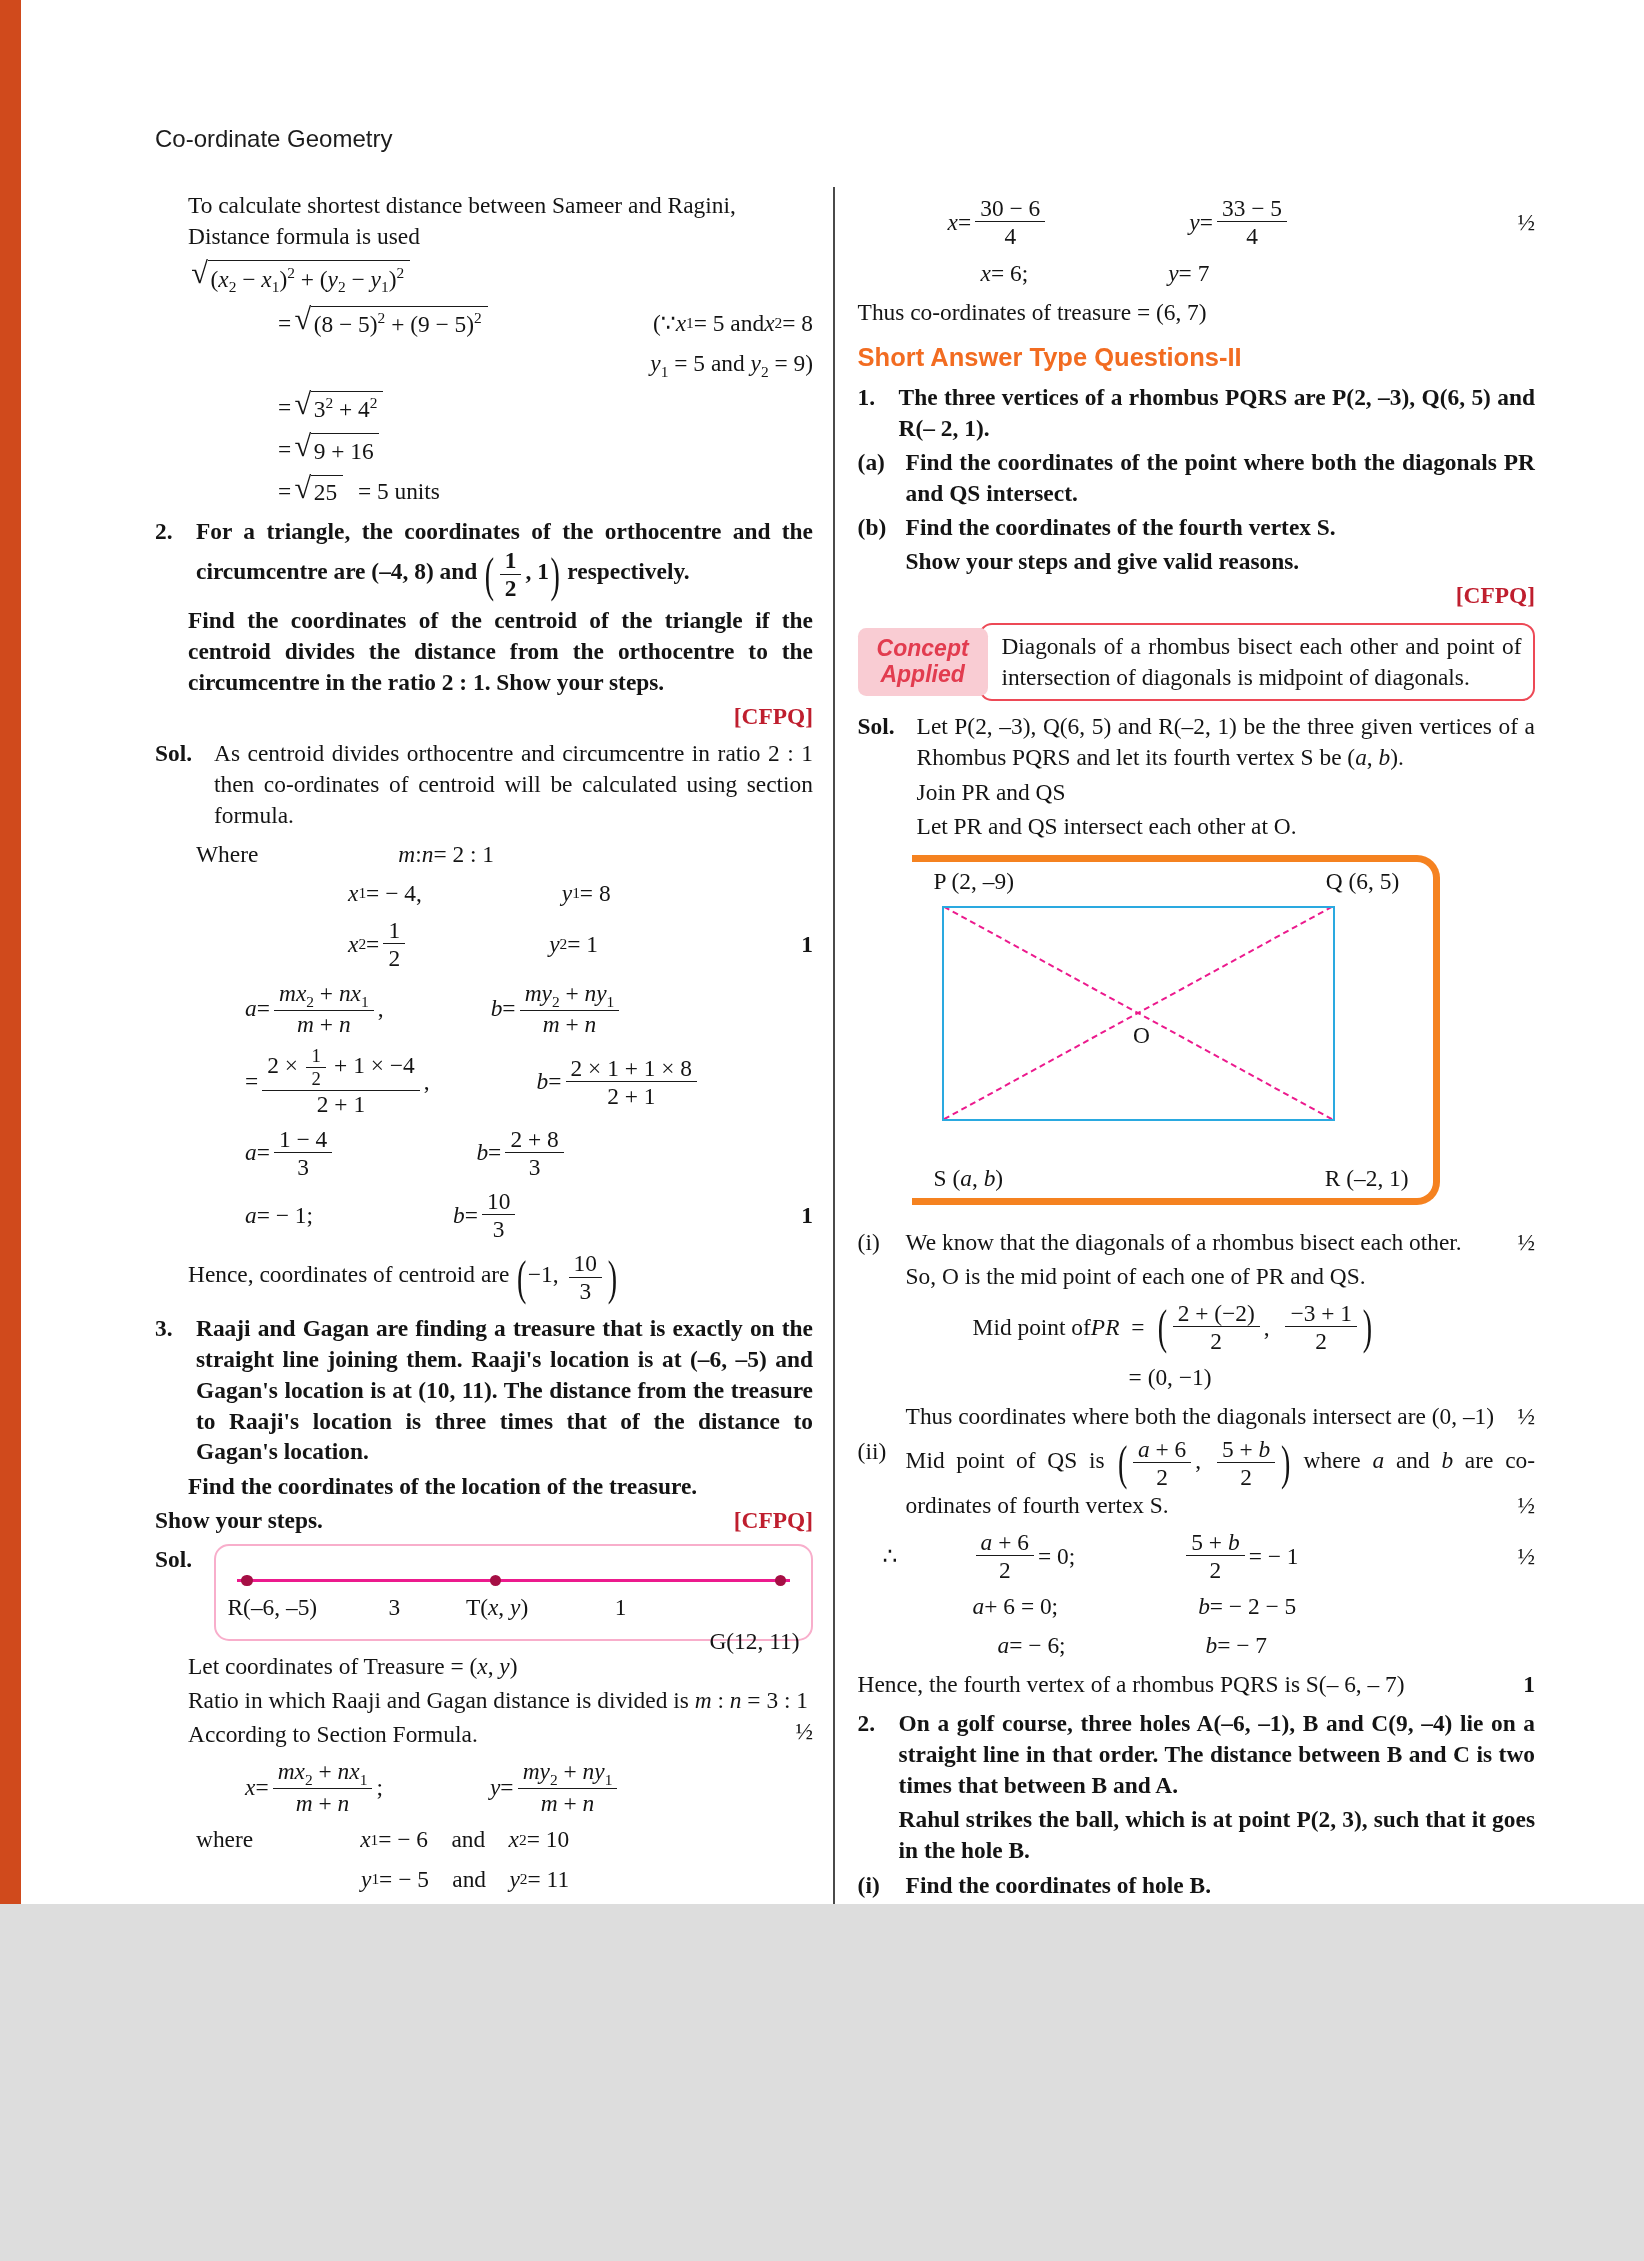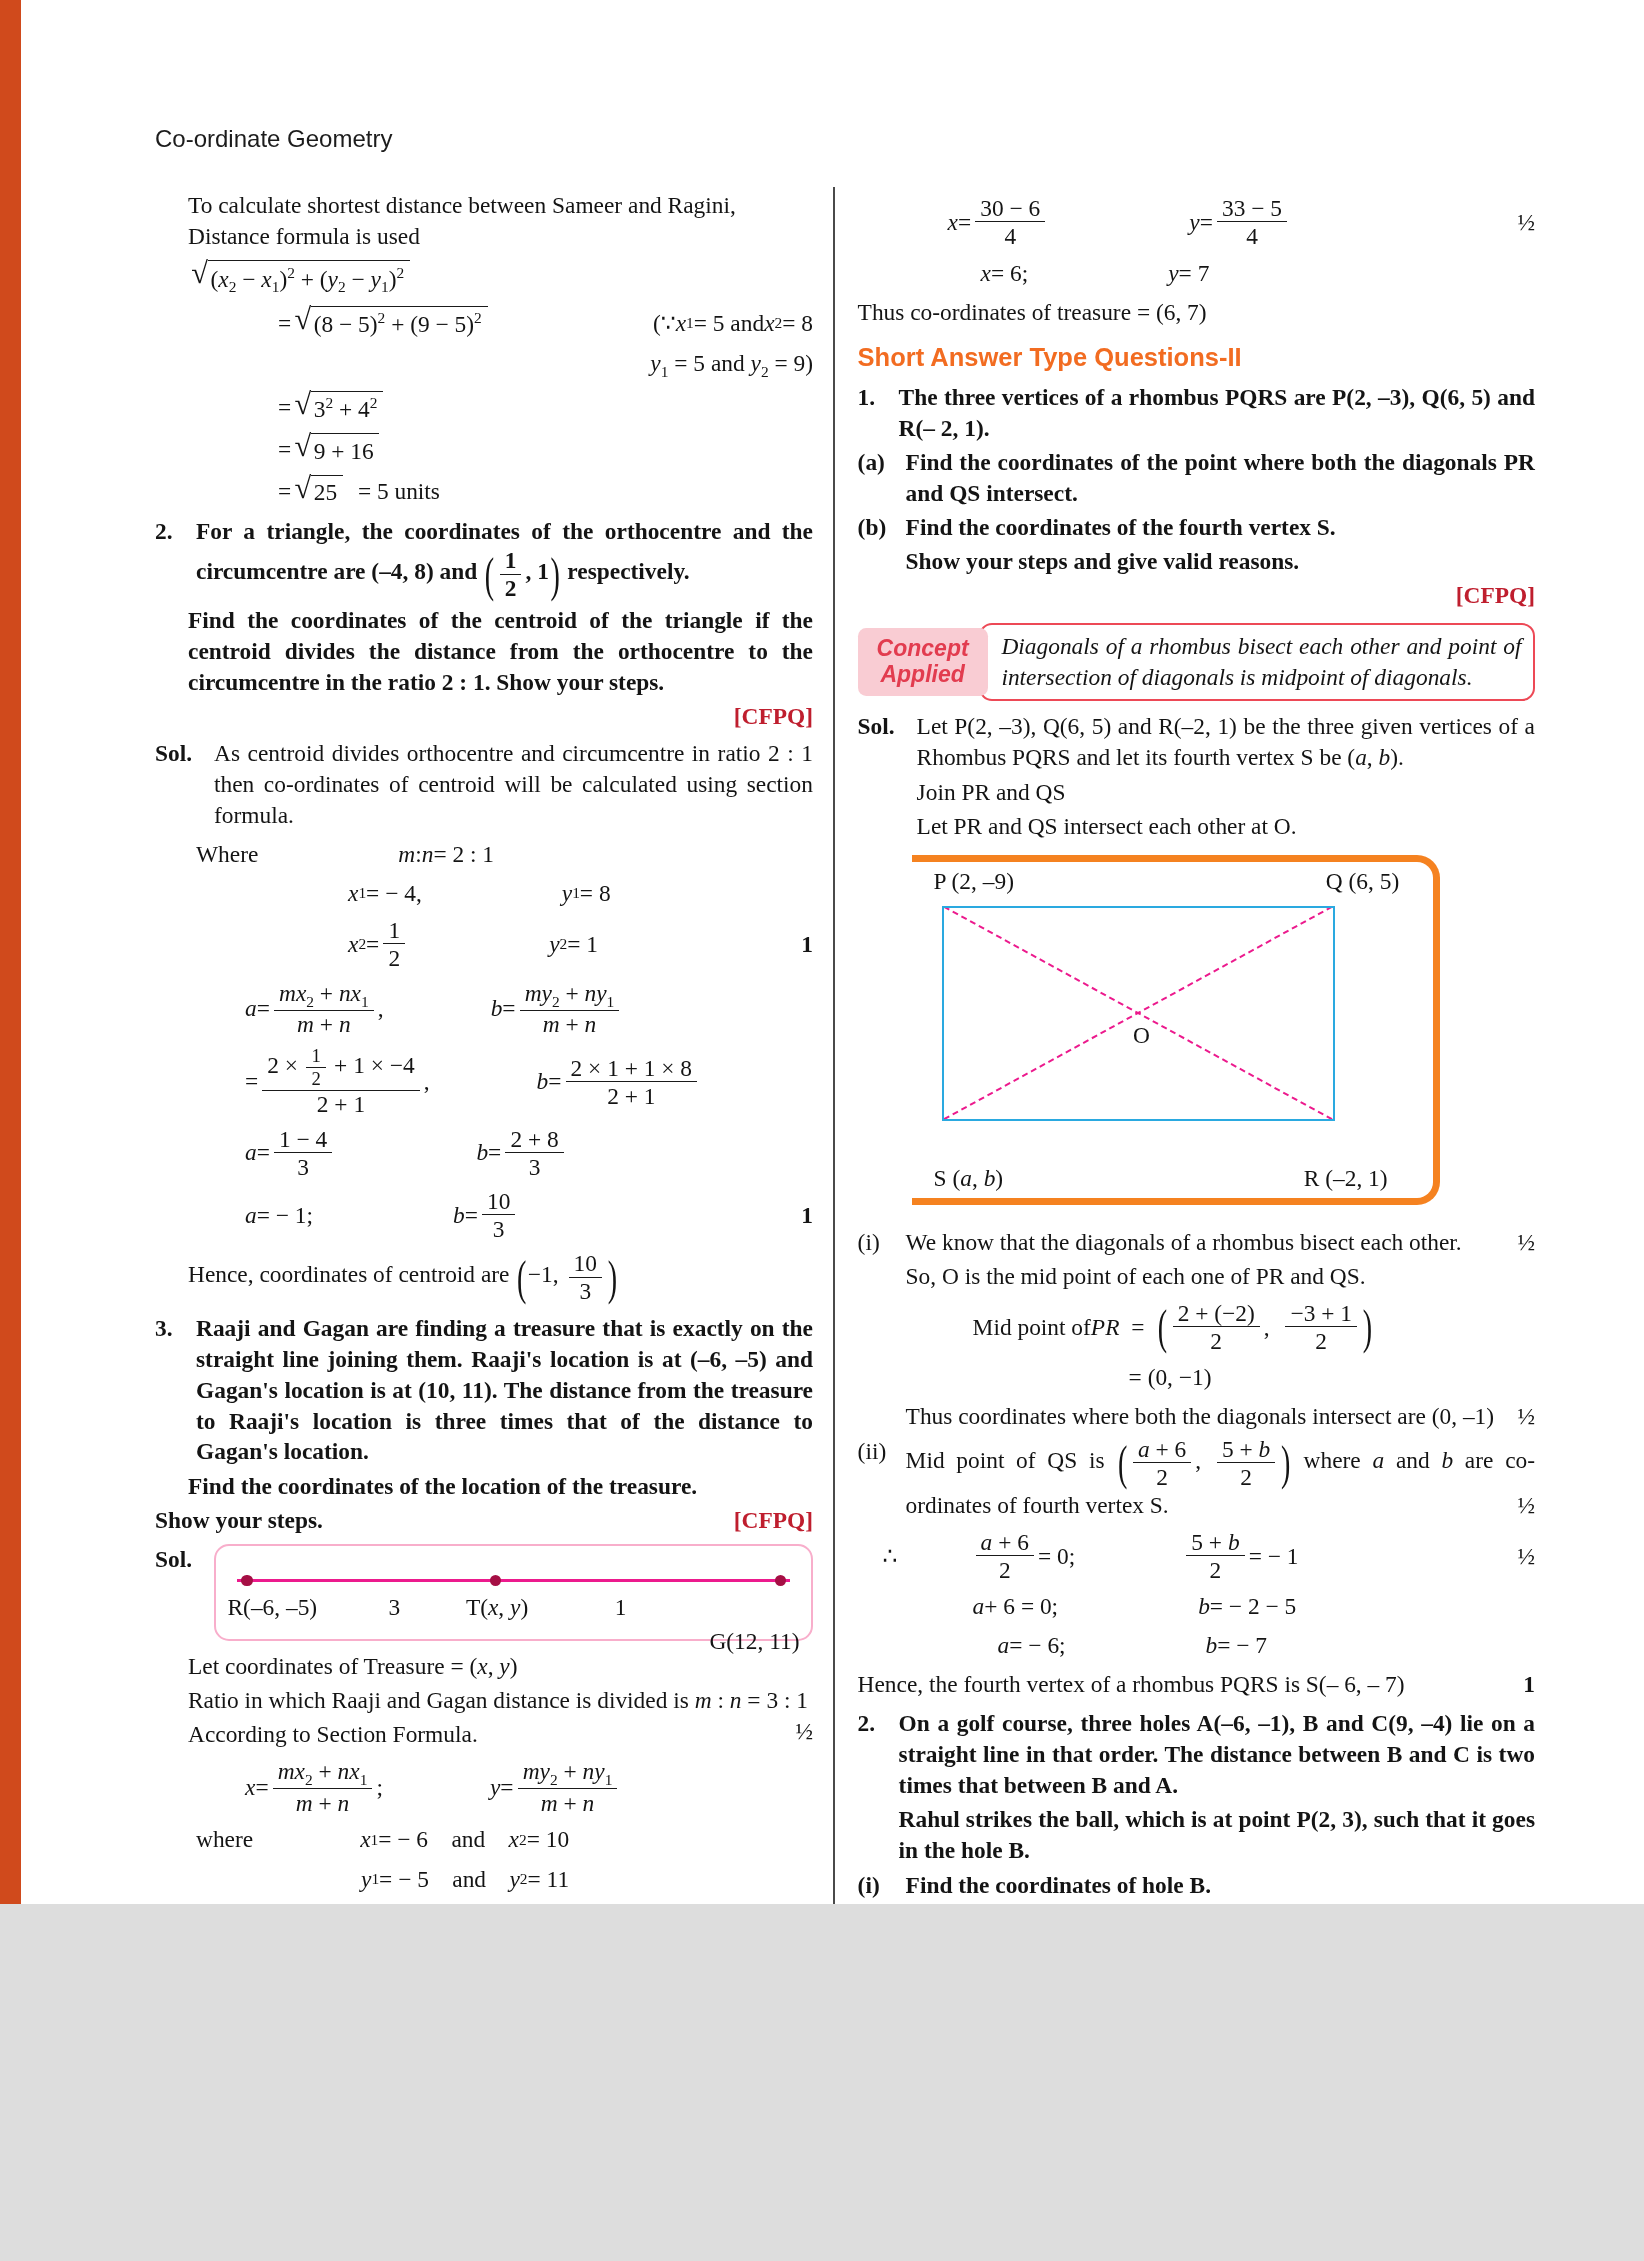--- a/index.html
+++ b/index.html
@@ -55,28 +55,28 @@
   .sq .vin{border-top:1.8px solid #1a1a1a;padding:1.6px 5.8px 0 2.5px;}
   sup{font-size:0.66em;}  sub{font-size:0.66em;}
   .bp{display:inline-block;transform:scaleY(1.75);font-size:1.2em;vertical-align:middle;padding:0 1.6px;font-weight:normal;}
 
   .heading-orange{font-family:"Liberation Sans",sans-serif;font-weight:bold;color:#f26c21;font-size:25.5px;margin:13px 0 8.2px 0;}
 
   .conceptwrap{display:flex;align-items:center;margin:11.5px 0 10px 0;position:relative;}
   .clabel{flex:none;width:130px;background:#f9ccd3;border-radius:8.2px;color:#e23c4f;
           font-family:"Liberation Sans",sans-serif;font-weight:bold;font-size:23px;line-height:1.12;
           text-align:center;padding:8.2px 5px;z-index:2;font-style:italic;}
-  .cbox{flex:1;border:2.5px solid #ed4956;border-radius:13px;padding:6.6px 11.5px 6.6px 20px;margin-left:-8.2px;text-align:justify;font-style:italic;}
+  .cbox{flex:1;border:2.5px solid #ed4956;border-radius:13px;padding:6.6px 11.5px 6.6px 20px;margin-left:-8.2px;text-align:justify;}
 
   .rhfig{position:relative;width:543px;height:354px;margin:13px 0 18px 33px;}
   .rhframe{position:absolute;left:21.4px;top:0;right:-6.6px;bottom:3.3px;border:7.4px solid #f58220;border-left:none;border-radius:0 23px 23px 0;}
   .rhinner{position:absolute;left:0;top:10px;right:13px;bottom:15px;background:#fff;}
   .rhlabel{position:absolute;white-space:nowrap;}
   .lp{left:43px;top:1.6px;}   .lq{right:21.4px;top:1.6px;}
-  .ls{left:43px;bottom:0px;}.lr{right:33px;bottom:0px;}
+  .ls{left:43px;bottom:0px;}.lr{right:12px;bottom:0px;}
   .rhrect{position:absolute;left:51px;top:41px;width:393px;height:215px;border:2.5px solid #2aa9e0;overflow:hidden;}
   .diag{position:absolute;left:50%;top:50%;width:482px;border-top:2.9px dashed #ec1a8d;}
   .d1{transform:translate(-50%,-50%) rotate(28.7deg);}
   .d2{transform:translate(-50%,-50%) rotate(-28.7deg);}
   .rhO{position:absolute;left:50%;top:50%;transform:translate(-5px,6.6px);}
 
   .nlrow{display:flex;margin:8.2px 0 10px 0;}
   .nlsol{flex:none;width:59px;font-weight:bold;}
   .nlbox{flex:1;position:relative;border:2.5px solid #f8aecb;border-radius:15px;height:97px;background:#fff;}
   .nlline{position:absolute;left:21.4px;right:21.4px;top:33px;height:3.3px;background:#ec1a8d;}

